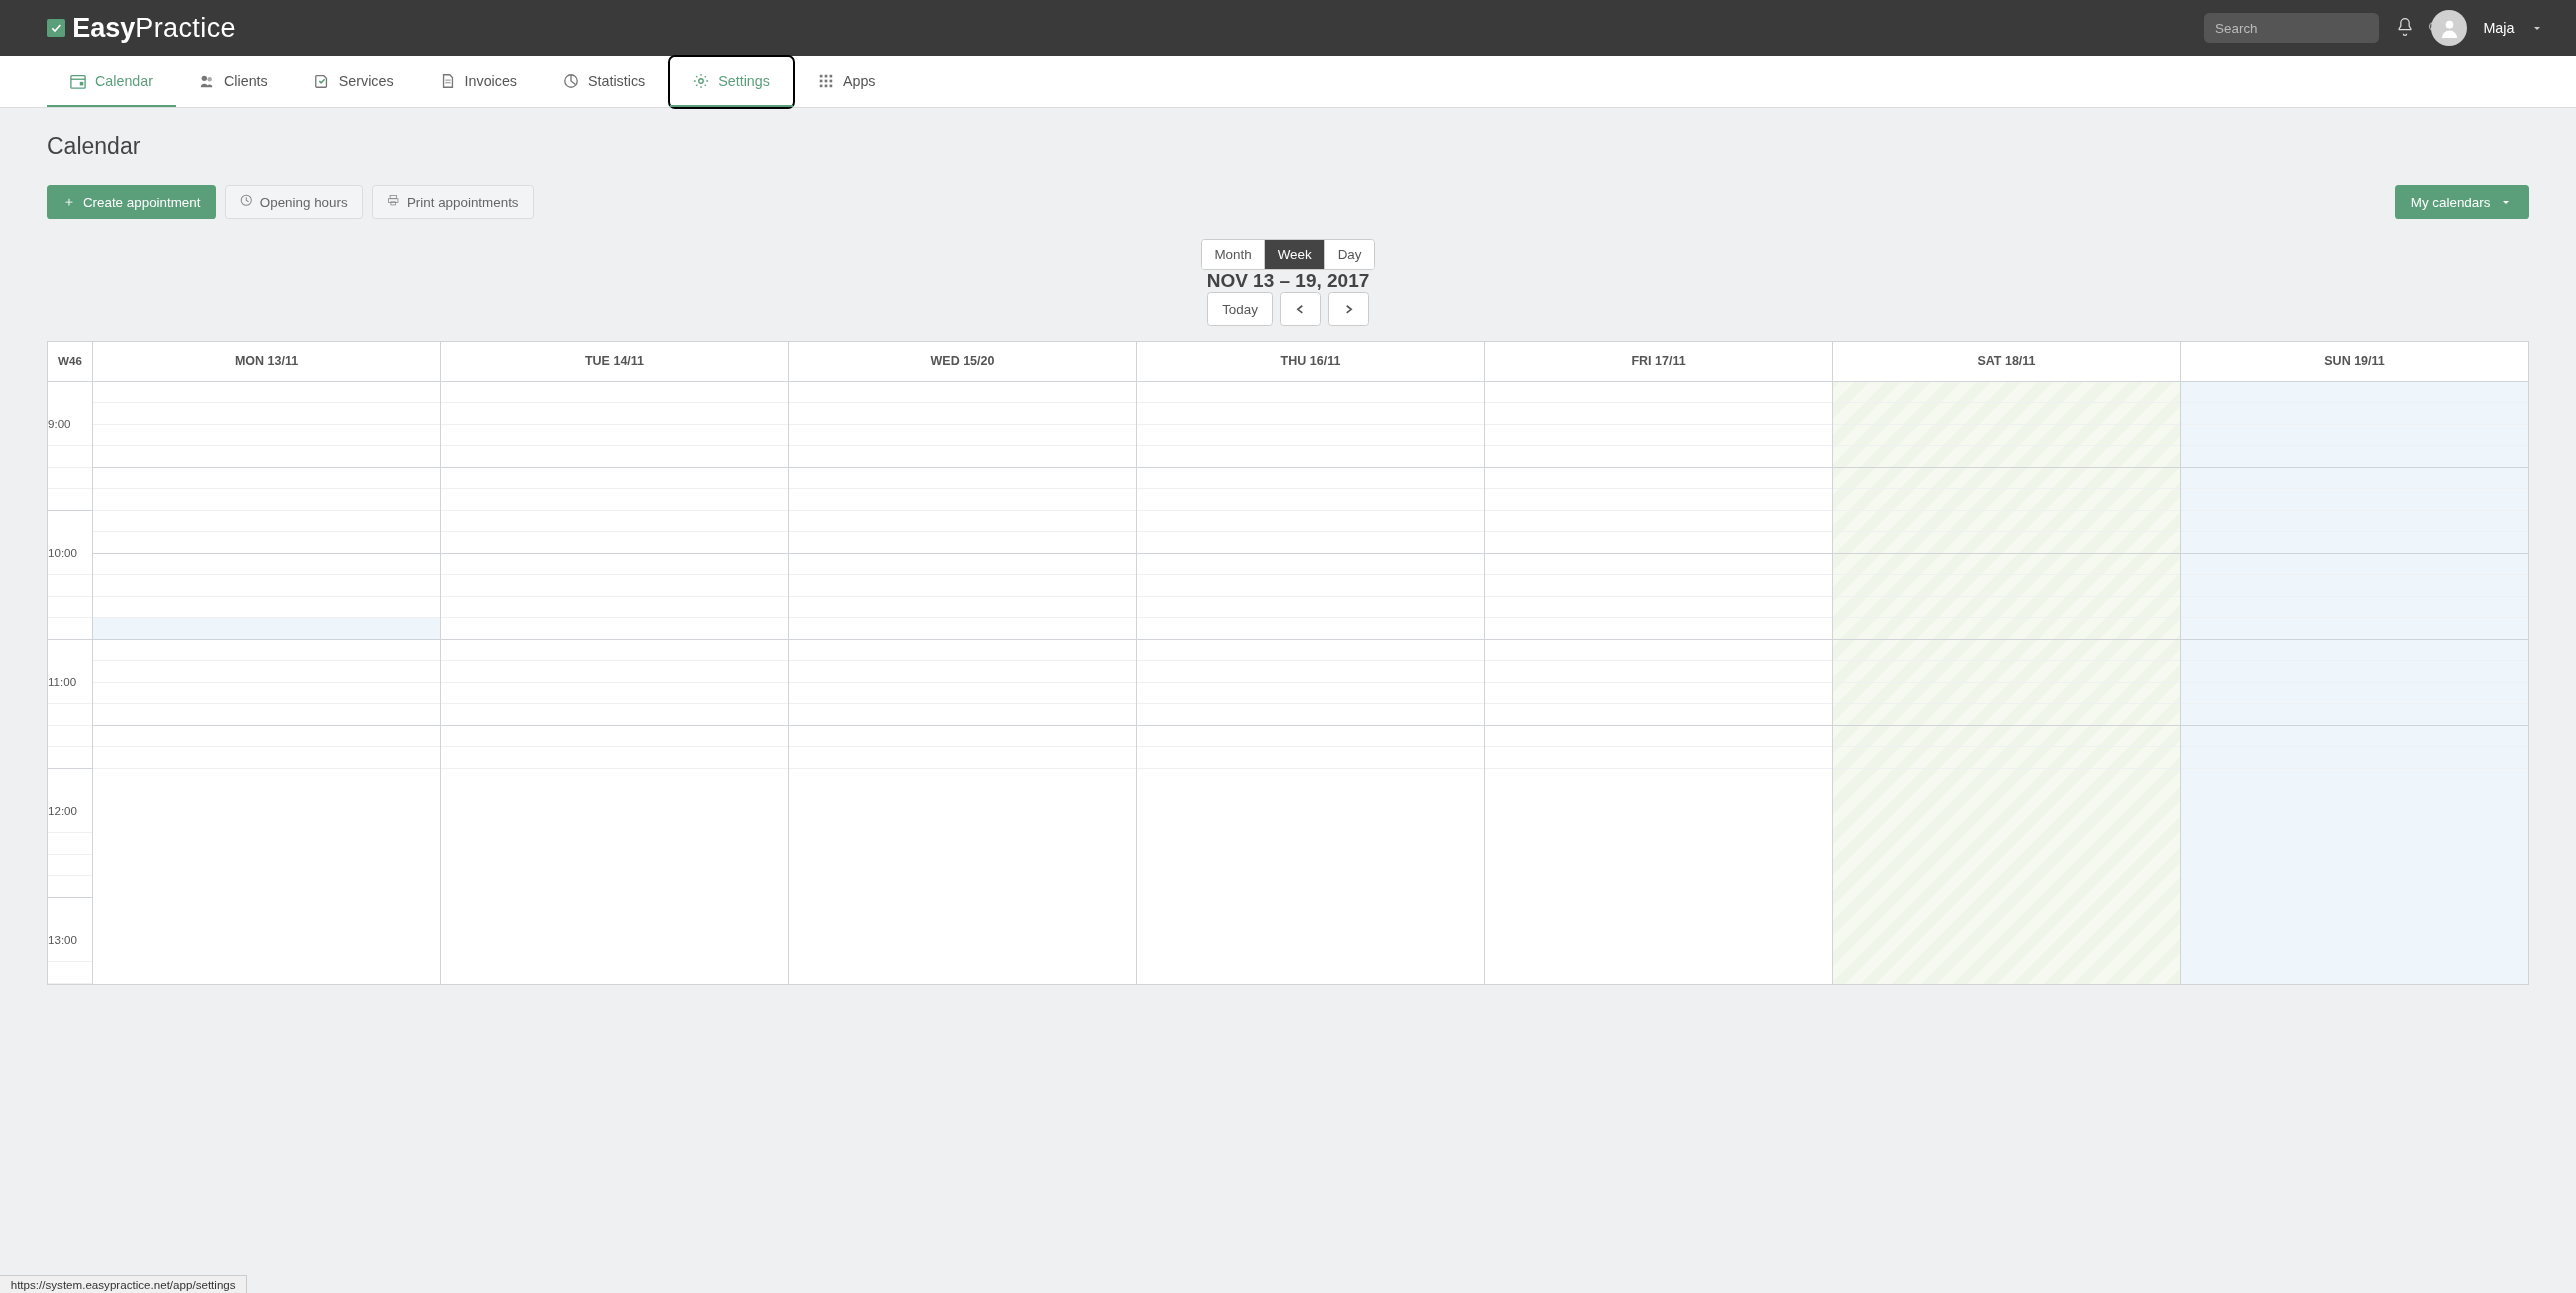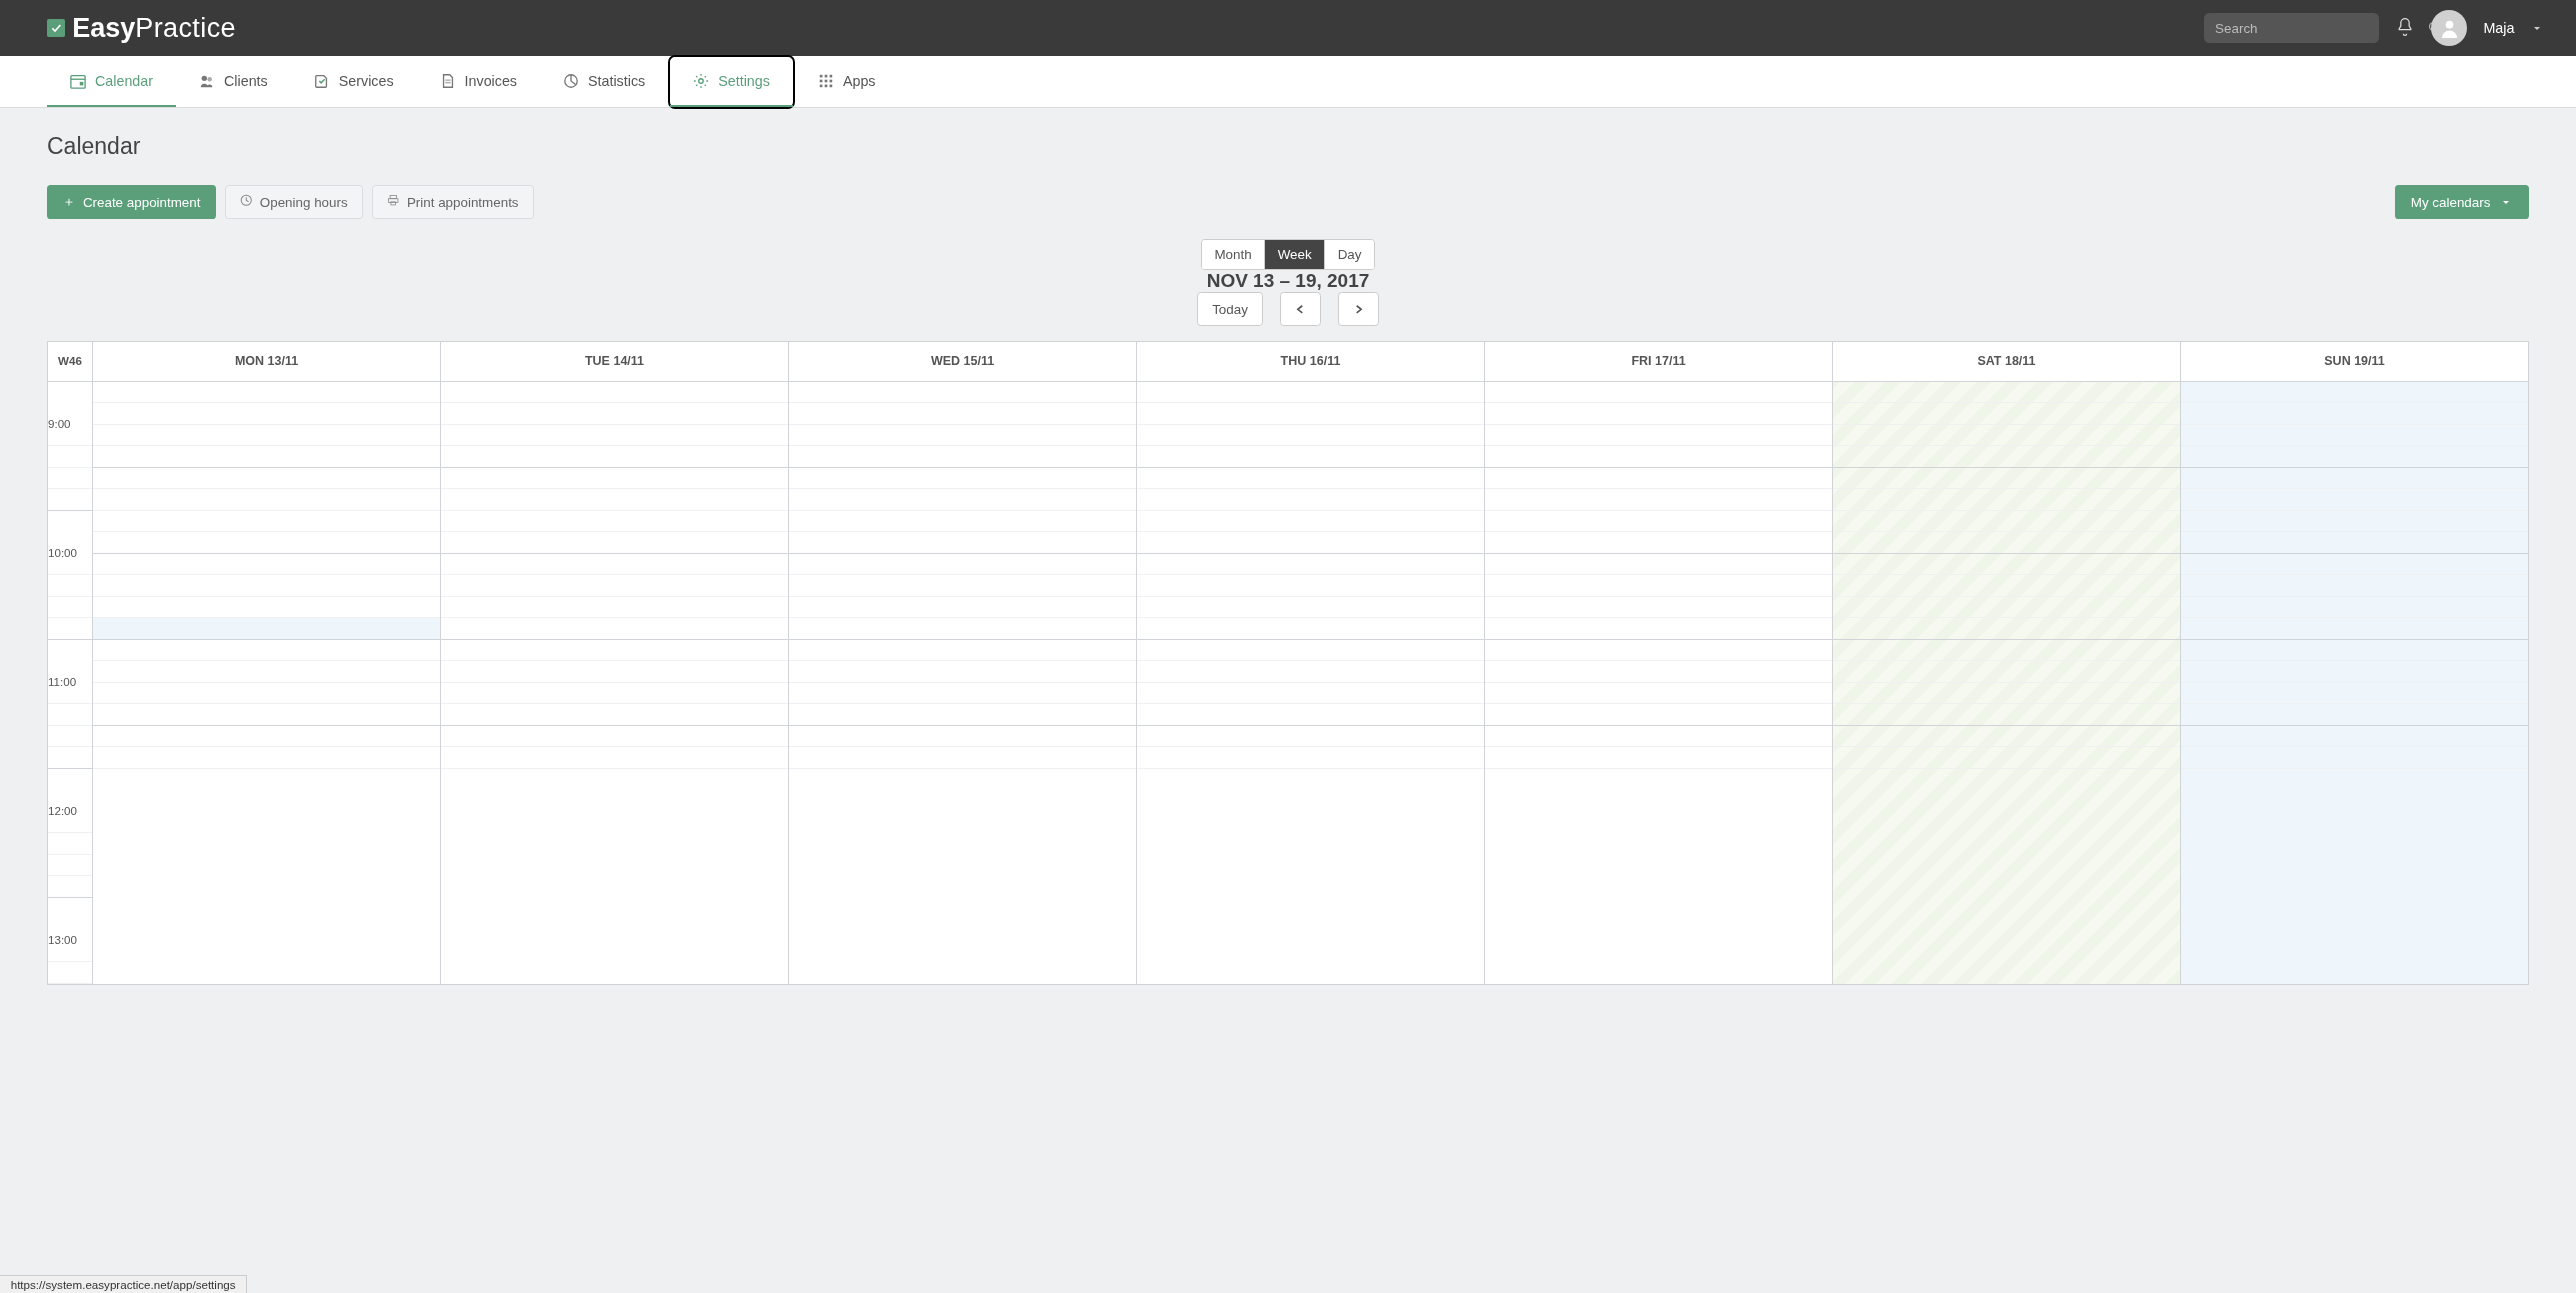--- a/index.html
+++ b/index.html
@@ -36,21 +36,21 @@
 .btn-grey { background: #f3f4f5; color: #666; border-color: #d9dde0; }
 .toolbar-right { margin-left: auto; }
 .btn-dropdown { padding-right: 19px; }
 
 .view-row { display: flex; align-items: center; margin-bottom: 0; flex-direction: column; }
 .seg { display: inline-flex; border: 0.9px solid #ccc; border-radius: 3.6px; overflow: hidden; }
 .seg button { background: #fff; border: none; padding: 7.2px 12.5px; font-size: 13.4px; color: #555; cursor: pointer; border-right: 0.9px solid #ccc; }
 .seg button:last-child { border-right: none; }
 .seg button.active { background: #444; color: #fff; }
 .range-title { flex: 1; text-align: center; font-size: 19px; font-weight: 600; color: #444; text-transform: uppercase; }
-.nav-buttons { display: inline-flex; gap: 17px; }
+.nav-buttons { display: inline-flex; gap: 7px; }
 .today-btn { background: #fff; border: 0.9px solid #ccc; border-radius: 3.6px; padding: 7.2px 14.3px; font-size: 13.4px; color: #555; cursor: pointer; }
 .chev-btn { background: #fff; border: 0.9px solid #ccc; border-radius: 3.6px; width: 41px; height: 34px; display: inline-flex; align-items: center; justify-content: center; cursor: pointer; font-size: 16px; color: #555; }
 
 .calendar-wrap { margin-top: 14.3px; border: 0.9px solid #d0d4d8; background: #fff; }
 .cal-header { display: flex; border-bottom: 0.9px solid #d0d4d8; }
 .cal-header .wk { width: 45px; text-align: center; font-size: 11.6px; font-weight: 700; color: #555; padding: 12.5px 0; border-right: 0.9px solid #d0d4d8; }
 .cal-header .day { flex: 1; text-align: center; font-size: 12.5px; font-weight: 700; color: #555; padding: 12.5px 0; border-right: 0.9px solid #d0d4d8; }
 .cal-header .day:last-child { border-right: none; }
 
 .cal-body { display: flex; }
@@ -235,21 +235,21 @@
           </svg>
         </button>
     </div>
   </div>
 
   <div class="calendar-wrap">
     <div class="cal-header">
       <div class="wk">W46</div>
       <div class="day">MON 13/11</div>
       <div class="day">TUE 14/11</div>
-      <div class="day">WED 15/11</div>
+      <div class="day">WED 15/20</div>
       <div class="day">THU 16/11</div>
       <div class="day">FRI 17/11</div>
       <div class="day">SAT 18/11</div>
       <div class="day">SUN 19/11</div>
     </div>
     <div class="cal-body">
       <div class="time-col" id="time-col">
           <div class="time-slot">
             <div class="time-label">9:00</div>
           </div>

